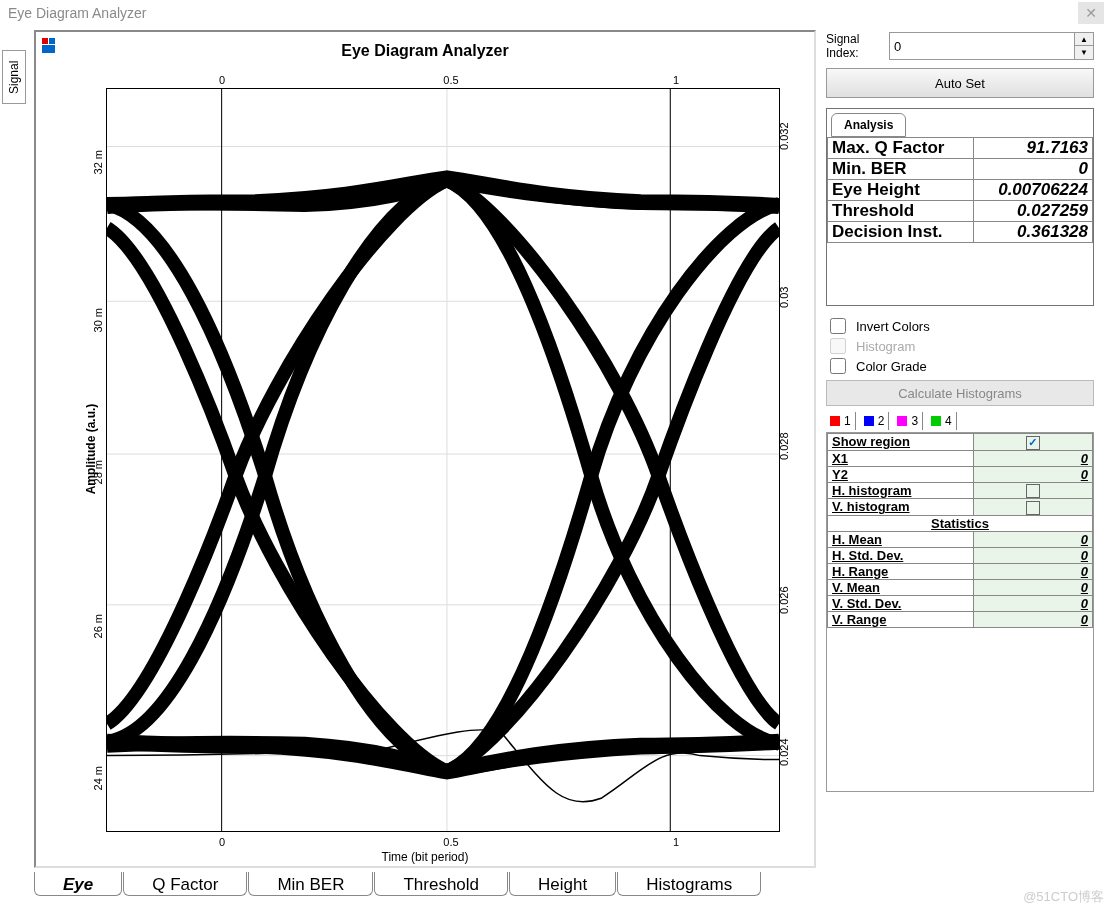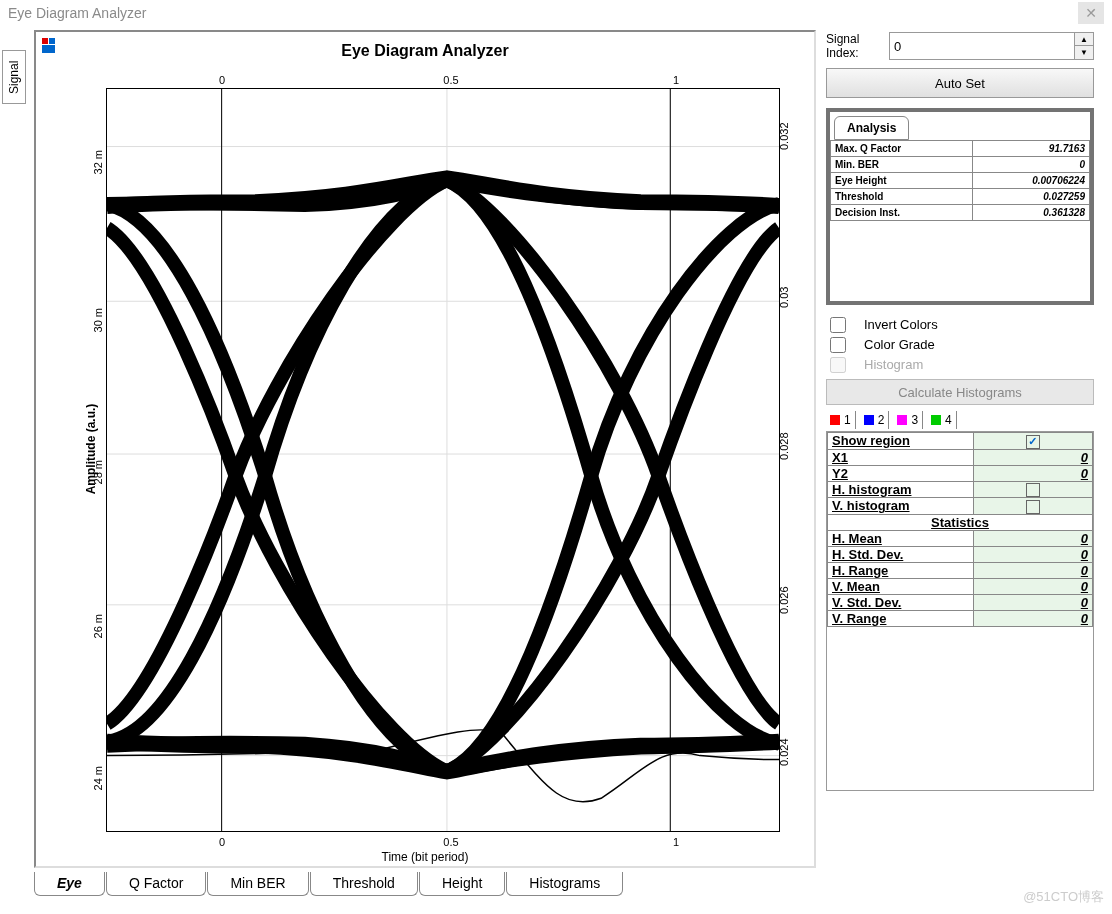--- a/index.html
+++ b/index.html
@@ -129,22 +129,22 @@
   font-size: 11px;
 }
 .bottom-tabs {
   display: flex;
   height: 24px;
   margin-top: 4px;
 }
 .bottom-tab {
   border: 1px solid #888;
   border-top: none;
-  padding: 3px 22px;
-  font-size: 14px;
+  padding: 3px 28px;
+  font-size: 17px;
   border-radius: 0 0 6px 6px;
   margin-right: 1px;
   cursor: pointer;
   background: #fff;
 }
 .bottom-tab.active {
   font-weight: bold;
   font-style: italic;
 }
 .right-panel {
@@ -188,55 +188,56 @@
 .auto-set-btn {
   width: 100%;
   height: 30px;
   background: linear-gradient(#f8f8f8, #e0e0e0);
   border: 1px solid #999;
   font-size: 13px;
   cursor: pointer;
   margin-bottom: 10px;
 }
 .analysis-box {
-  border: 4px solid #737373;
+  border: 1px solid #737373;
   margin-bottom: 10px;
-  padding-bottom: 80px;
+  padding-bottom: 62px;
 }
 .analysis-tab {
   display: inline-block;
   border: 1px solid #888;
   border-radius: 6px 6px 0 0;
   padding: 4px 12px;
   font-size: 12px;
   font-weight: bold;
   margin: 4px 0 0 4px;
 }
 .data-table {
   width: 100%;
   border-collapse: collapse;
   border-top: 1px solid #888;
 }
 .data-table td {
   border: 1px solid #888;
   padding: 0px 4px;
-  font-size: 10px;
+  font-size: 17px;
   font-weight: bold;
   height: 16px;
   overflow: hidden;
   white-space: nowrap;
 }
 .data-table td:last-child {
   text-align: right;
   font-style: italic;
   width: 45%;
 }
 .checkbox-row {
   display: flex;
-  gap: 18px;
+  align-items: center;
+  gap: 10px;
   padding: 2px 4px;
   font-size: 13px;
 }
 .checkbox-row input[type="checkbox"] {
   width: 16px;
   height: 16px;
 }
 .calc-hist-btn {
   width: 100%;
   height: 26px;
@@ -437,27 +438,27 @@
               <td>0.361328</td>
             </tr>
       </tbody>
         </table>
     </div>
 
     <div class="checkbox-row">
         <input type="checkbox" style="">
         <span>Invert Colors</span>
       </div>
+    <div class="checkbox-row" style="color:#aaa">
+        <input type="checkbox" disabled="" style="">
+        <span>Histogram</span>
+      </div>
     <div class="checkbox-row">
         <input type="checkbox" style="">
         <span>Color Grade</span>
-      </div>
-    <div class="checkbox-row" style="color:#aaa">
-        <input type="checkbox" disabled="" style="">
-        <span>Histogram</span>
       </div>
 
     <button class="calc-hist-btn">Calculate Histograms</button>
 
     <div class="color-tabs">
       <div class="color-tab">
           <span class="color-sq" style="background:#ff0000"></span>
           <span>1</span>
         </div>
       <div class="color-tab">

